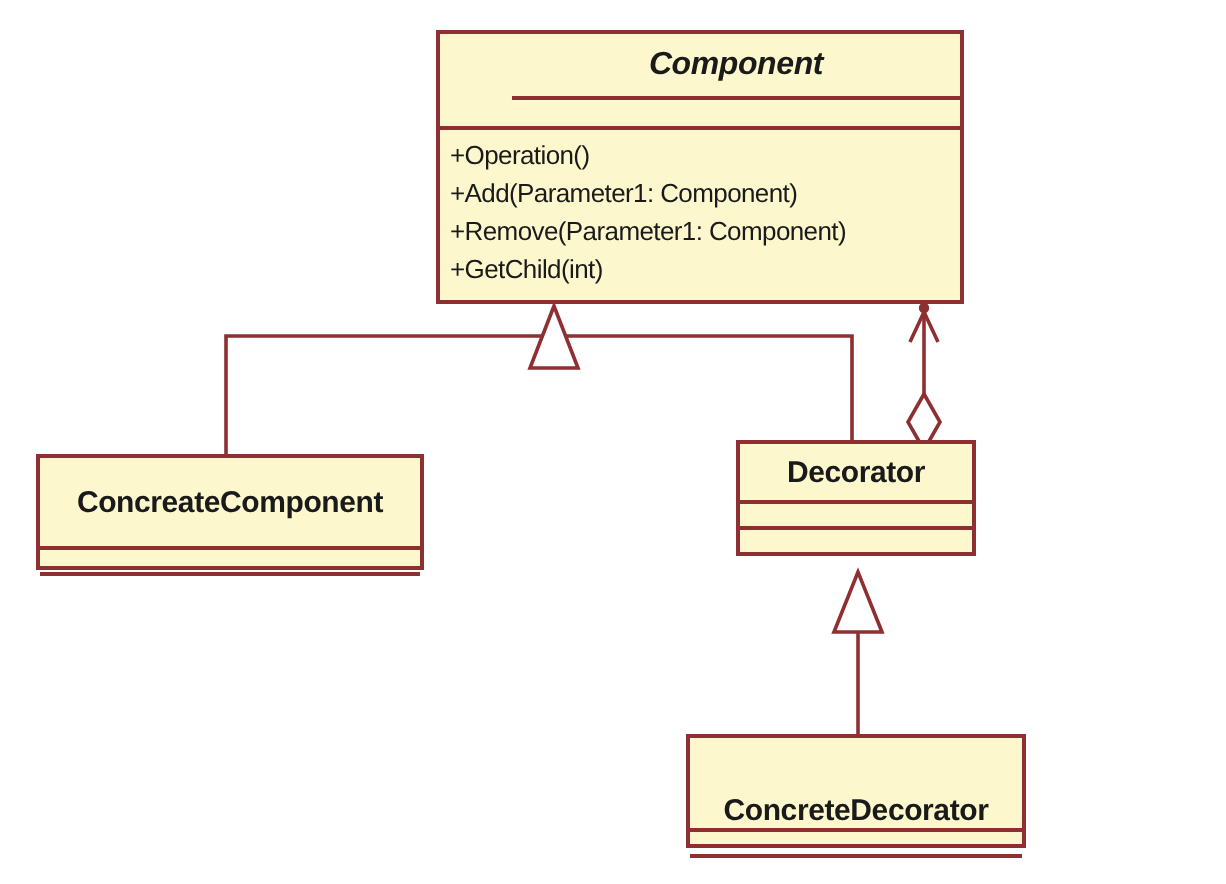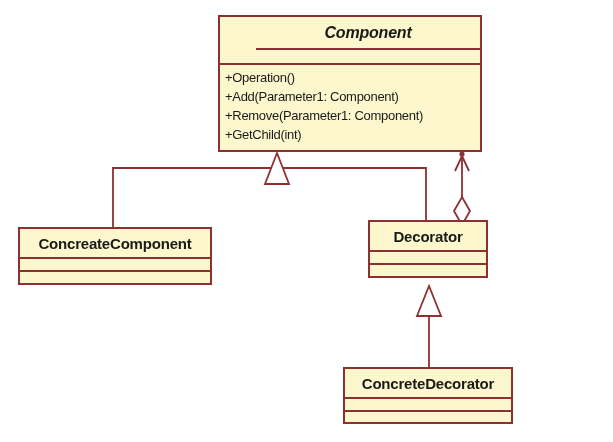--- a/index.html
+++ b/index.html
@@ -27,29 +27,29 @@
   }
   .cls-title.italic{font-style:italic;margin-left:36px;}
   .cls-attrs{border-bottom:2px solid var(--box-border);}
   .cls-methods{font-size:13px;line-height:19px;padding:3px 0 0 5px;letter-spacing:-0.3px;}
   
   #box-component{left:218px;top:15px;width:264px;height:137px;}
   #box-component .cls-title{height:33px;font-size:16px;}
   #box-component .cls-attrs{height:15px;}
   
   #box-concreate-component{left:18px;top:227px;width:194px;height:58px;}
-  #box-concreate-component .cls-title{height:30px;}
+  #box-concreate-component .cls-title{height:46px;}
   #box-concreate-component .cls-attrs{height:13px;}
   
   #box-decorator{left:368px;top:220px;width:120px;height:58px;}
   #box-decorator .cls-title{height:30px;}
   #box-decorator .cls-attrs{height:13px;}
   
   #box-concrete-decorator{left:343px;top:367px;width:170px;height:57px;}
-  #box-concrete-decorator .cls-title{height:30px;}
+  #box-concrete-decorator .cls-title{height:20px;margin-top:27px;}
   #box-concrete-decorator .cls-attrs{height:13px;}
 
   svg.connectors{position:absolute;left:0;top:0;pointer-events:none;}
   svg.connectors line, svg.connectors polyline{
     stroke:var(--connector);stroke-width:1.8;fill:none;
   }
   svg.connectors .hollow{fill:#fff;stroke:var(--connector);stroke-width:1.8;}
   svg.connectors .dot{fill:var(--connector);stroke:none;}
 
   .assoc-label{

